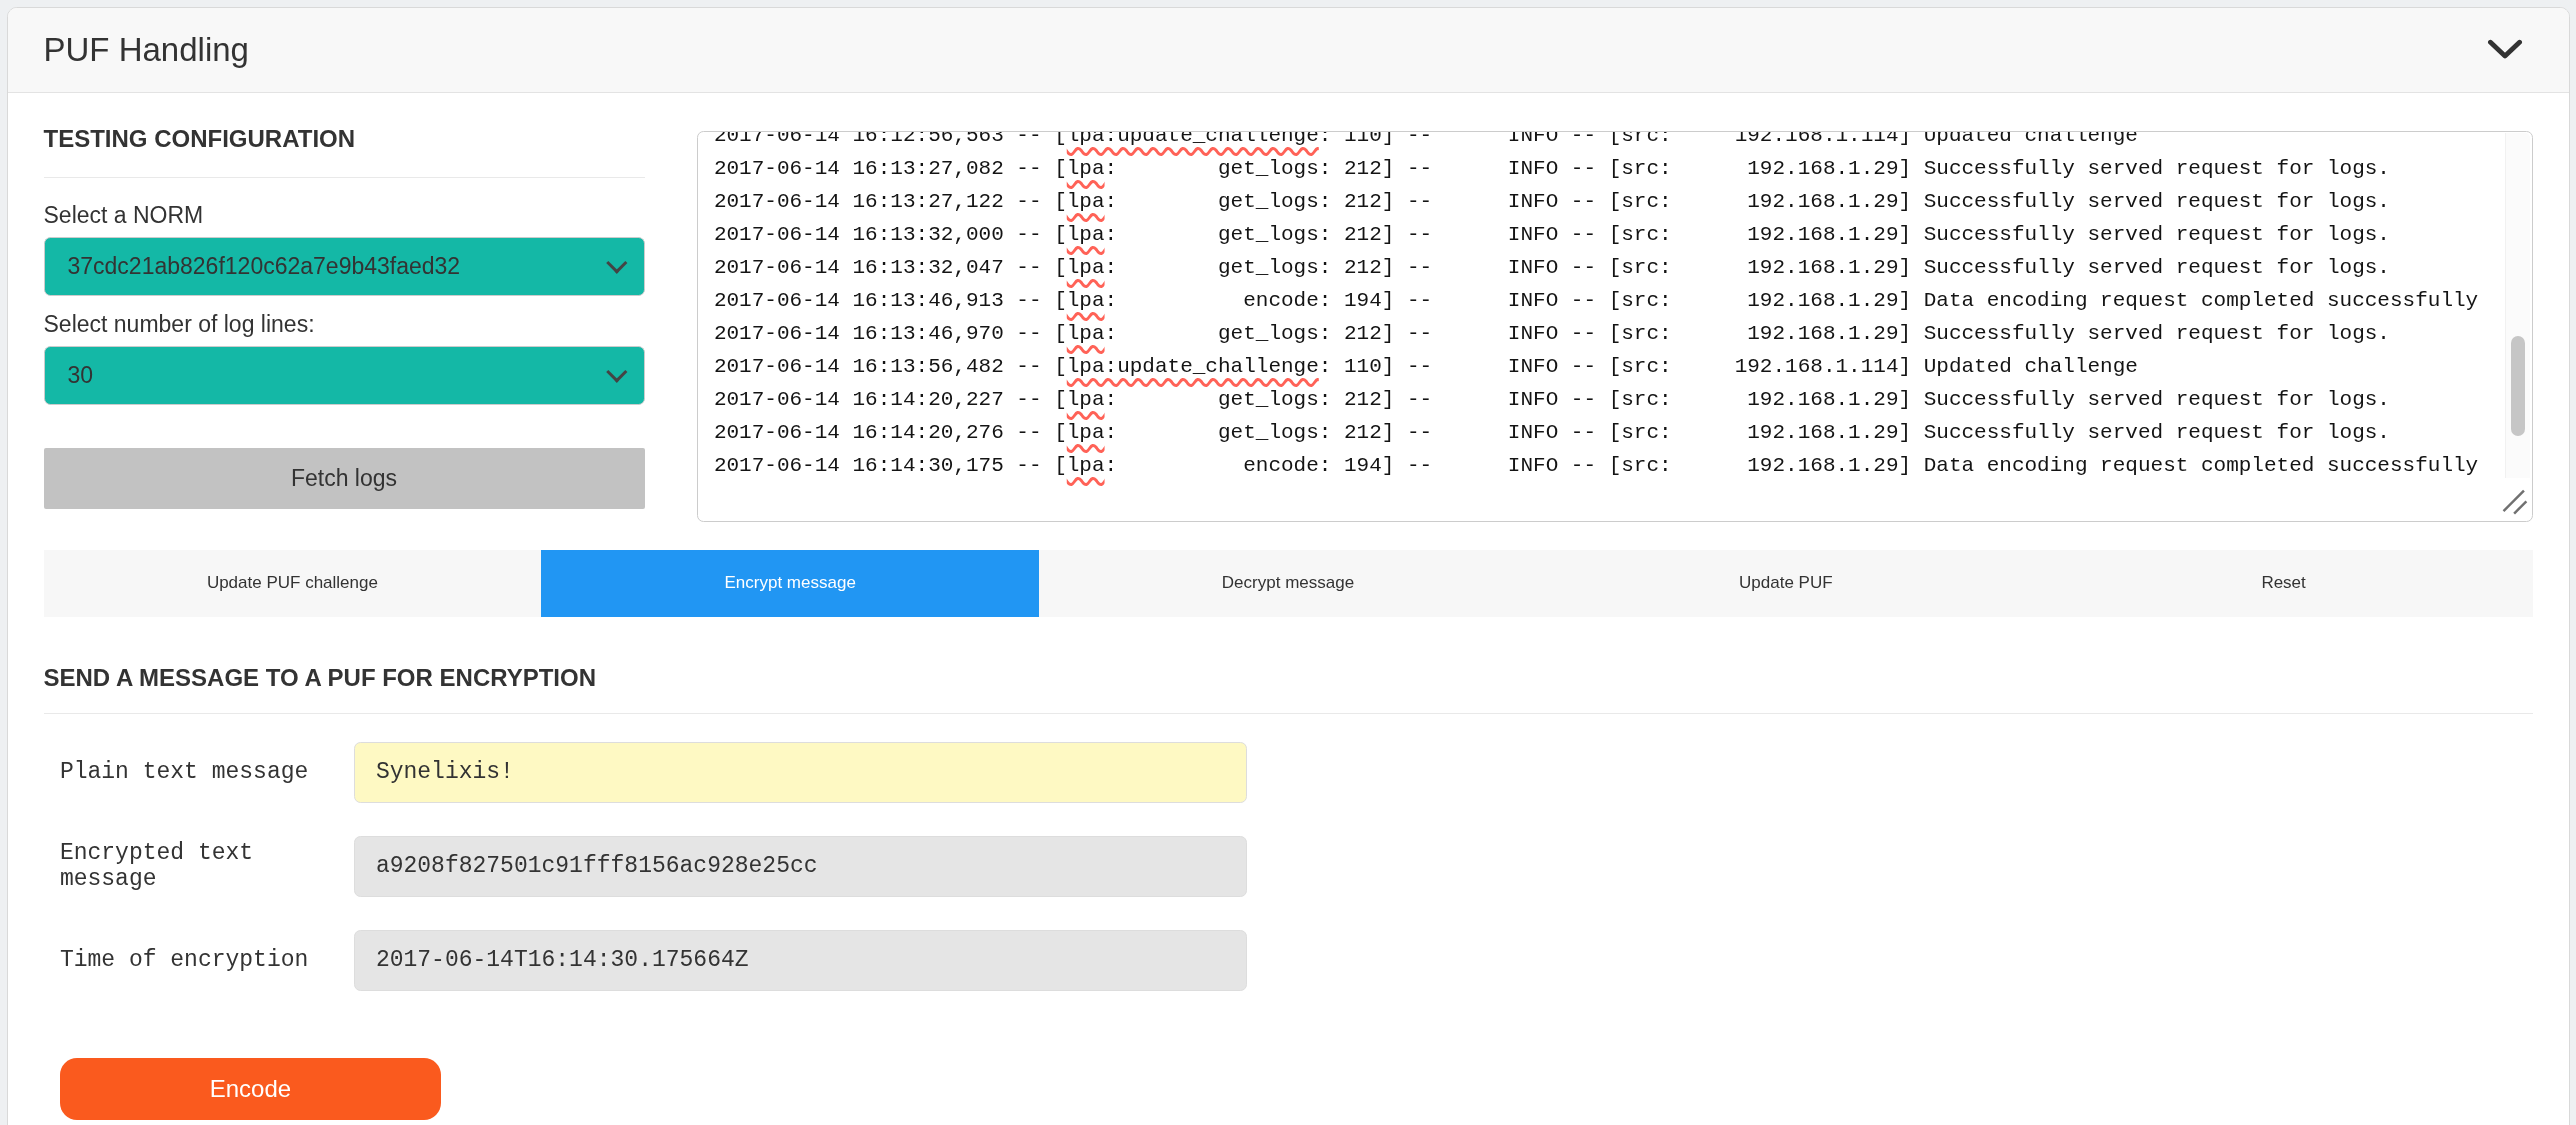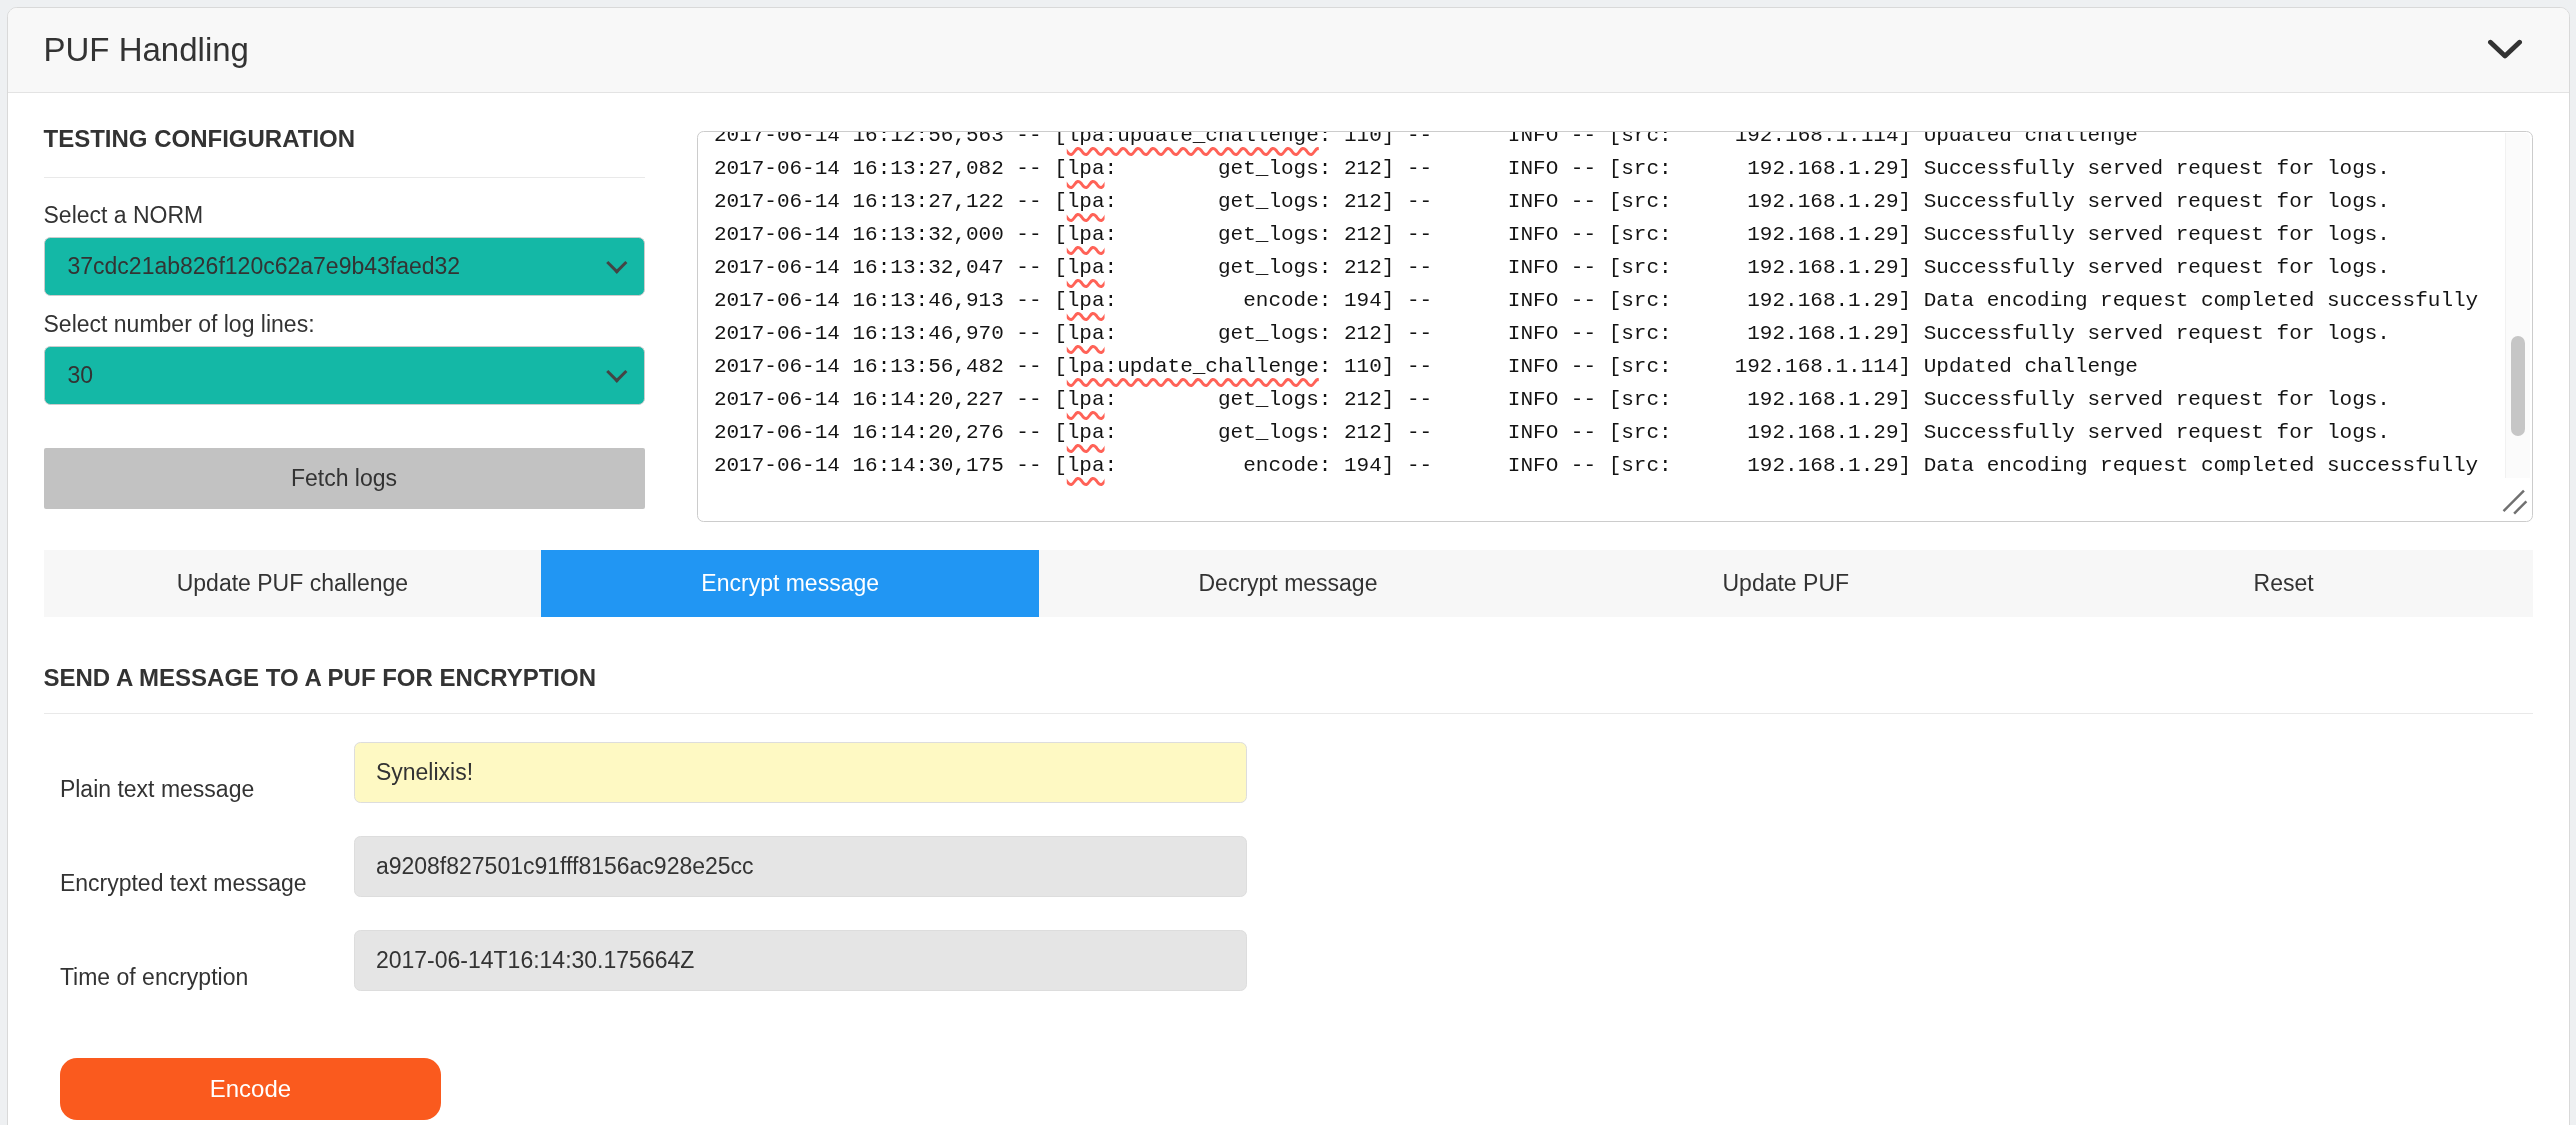--- a/index.html
+++ b/index.html
@@ -83,29 +83,29 @@
   .vthumb{
     position:absolute;left:4.1px;width:14.7px;top:59%;height:29%;
     background:#c6c6c6;border-radius:7.4px;cursor:pointer;
   }
   .resize{position:absolute;right:3.3px;bottom:3.3px;width:31px;height:33px;cursor:nwse-resize;background:#fff;}
 
   
   .tab-bar{margin-top:28px;height:67px;display:flex;background:#f7f7f7;}
   .tab{
     flex:1;display:flex;align-items:center;justify-content:center;
-    font-size:23px;color:#333;cursor:pointer;
+    font-size:17px;color:#333;cursor:pointer;
   }
   .tab.active{background:var(--c-accent);color:#fff;}
 
   
   .section-heading{margin-top:46px;font-size:24px;line-height:29px;font-weight:bold;color:#333;}
   .rule.full{margin-top:21px;}
   .enc-form{margin:28px 0 0 16.4px;}
-  .form-row{display:flex;align-items:flex-end;margin-bottom:33px;}
+  .form-row{display:flex;align-items:center;margin-bottom:33px;font-family:Liberation Mono, monospace;}
   .form-label{flex:0 0 294px;font-size:23px;color:#333;}
   .form-input{
     width:893px;height:61px;
     border:1.6px solid #ddd;border-radius:6.5px;background:#fef9c3;
     padding:0 21px;font-family:inherit;font-size:23px;color:#333;
   }
   .form-input[readonly]{background:#e5e5e5;}
   .encode-btn{
     margin:34px 0 0 16.4px;width:381px;height:62px;
     background:var(--c-encode);border:none;border-radius:17px;

